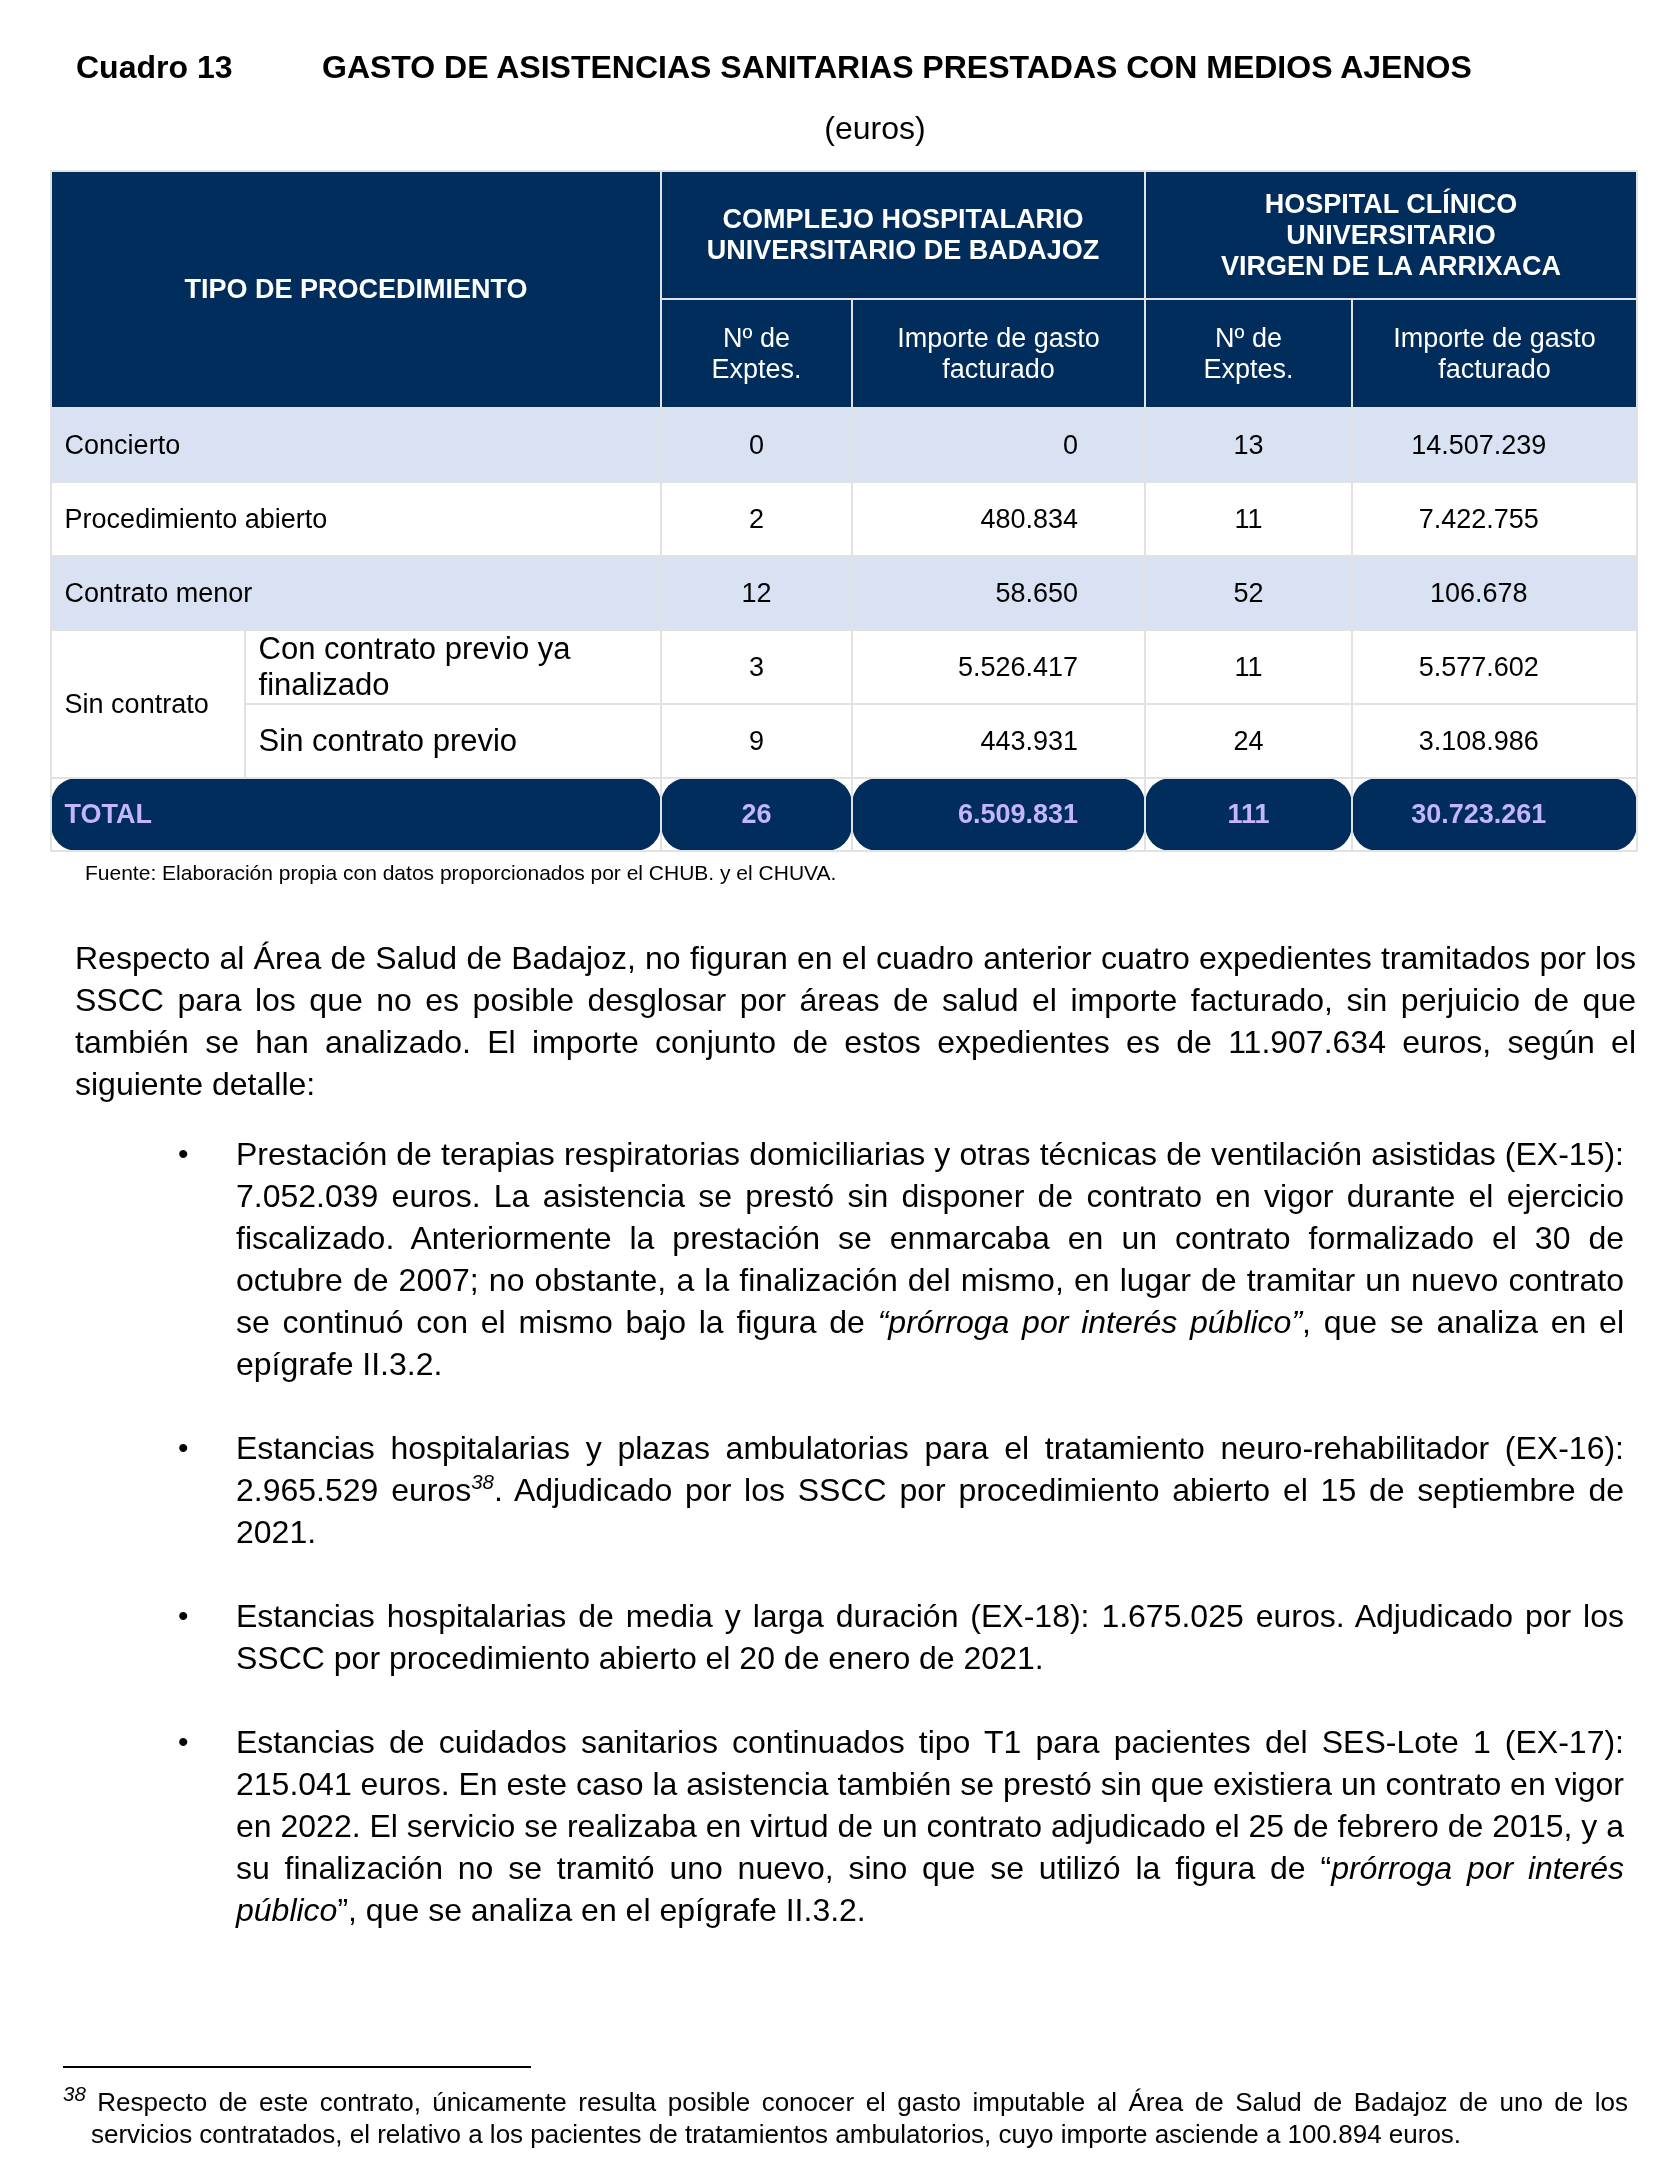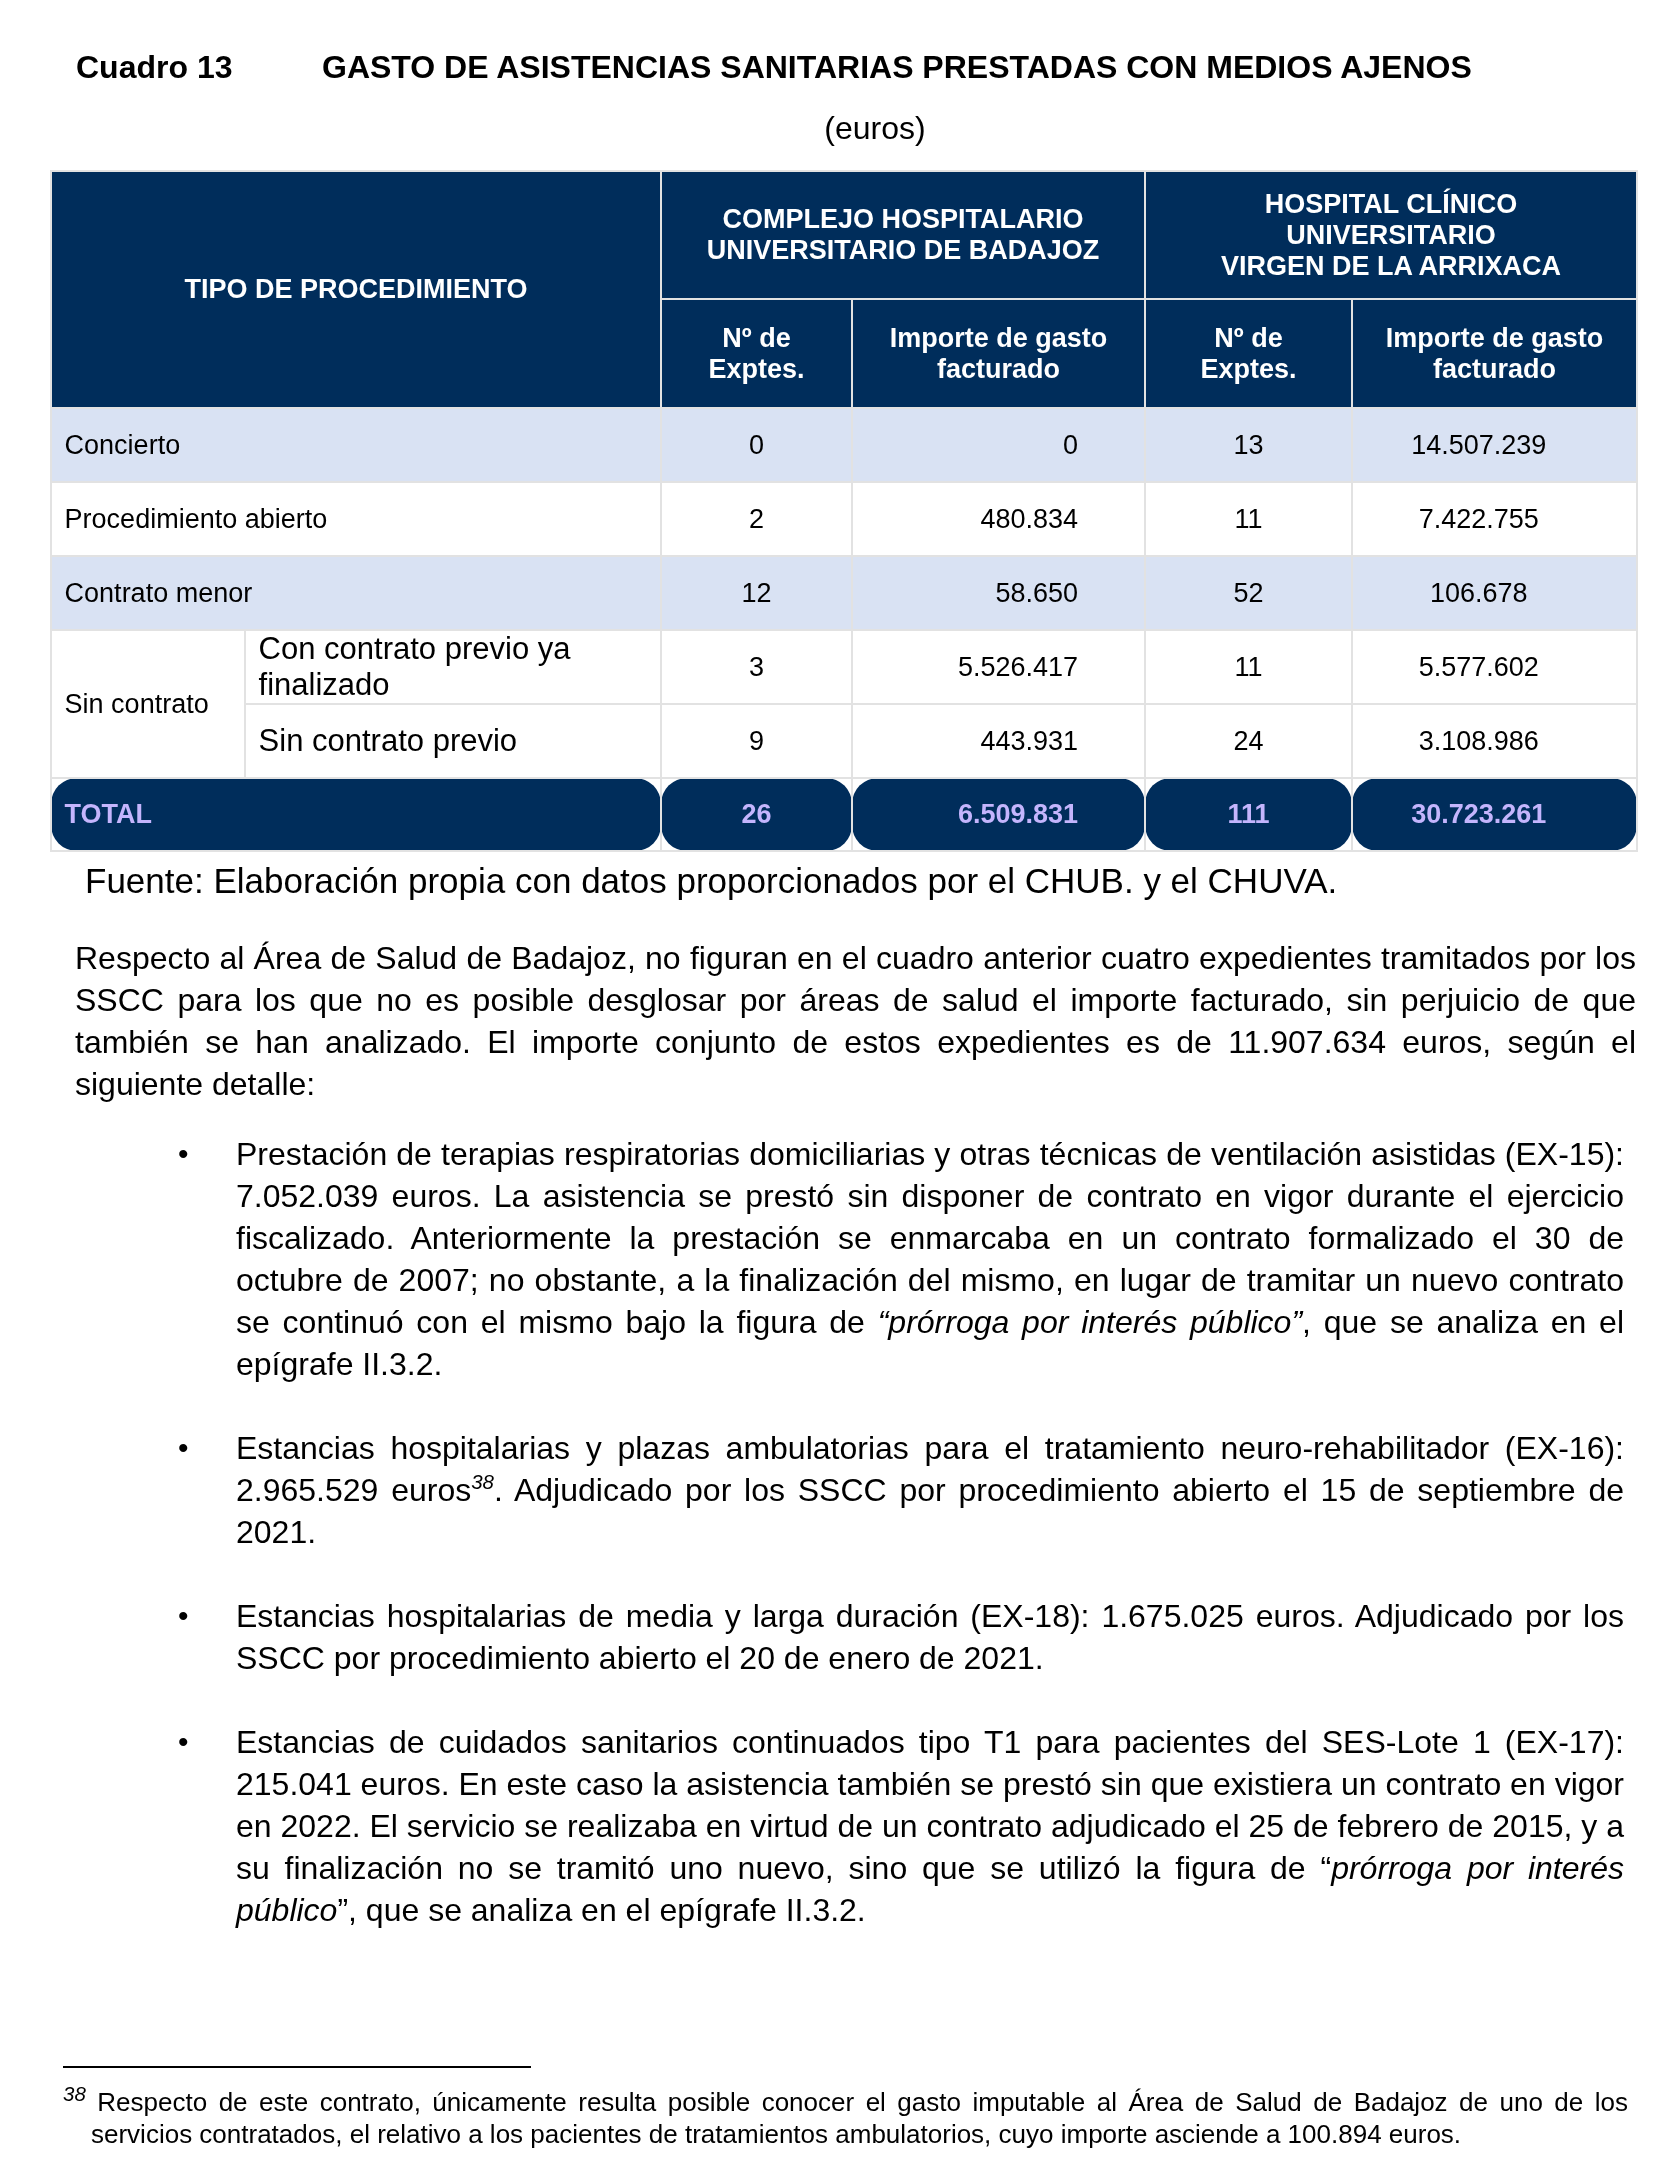--- a/index.html
+++ b/index.html
@@ -9,31 +9,31 @@
   }
   .title-row { position: absolute; top: 49px; left: 76px; width: 1545px; font-size: 32px; font-weight: bold; white-space: nowrap; }
   .title-row .num { display: inline-block; width: 246px; }
   .subtitle { position: absolute; top: 110px; left: 0; width: 1676px; text-align: center; font-size: 32px; padding-left: 37px; }
 
   table.cuadro {
     position: absolute; top: 170px; left: 50px; width: 1586px;
     border-collapse: collapse; table-layout: fixed; font-size: 27px;
   }
   table.cuadro td, table.cuadro th { border: 2.4px solid #e2e2e2; padding: 0 12.6px; }
-  .hdr { background: #002d5b; color: #fff; font-weight: bold; text-align: center; }
+  .hdr { background: #002d5b; color: #fff; font-weight: normal; text-align: center; }
   .hdr.bold { font-weight: bold; }
   .rowA td { background: #d9e2f3; }
   .rowB td { background: #ffffff; }
   .total td { background: #002d5b; color: #c4b5fd; font-weight: bold; border-radius: 26px; }
   .num-c { text-align: center; }
   .num-r { text-align: right; padding-right: 66px !important; }
   .num-r2 { text-align: center; padding-right: 44px !important; }
   .sub { font-size: 31px; border-radius: 6px; }
 
-  .fuente { position: absolute; top: 861px; left: 85px; font-size: 35px; text-align: right; }
+  .fuente { position: absolute; top: 861px; left: 85px; font-size: 21px; text-align: right; }
 
   .para { position: absolute; left: 63px; width: 1561px; font-size: 32px; line-height: 42px; text-align: justify; }
   .bullets { position: absolute; left: 63px; width: 1561px; margin: 0; padding: 0; list-style: none; font-size: 32px; line-height: 42px; }
   .bullets li { position: relative; padding-left: 173px; text-align: justify; margin-bottom: 42px; }
   .bullets li .dot { position: absolute; left: 115px; top: 0; font-size: 30px; }
   sup { font-size: 20.5px; line-height: 0; font-style: italic; }
   .rule { position: absolute; top: 2066px; left: 63px; width: 468px; border-top: 2.4px solid #000; }
   .footnote { position: absolute; top: 2086px; left: 63px; width: 1565px; font-size: 26px; line-height: 32px; text-align: justify; }
   .footnote .txt { display: block; padding-left: 28px; text-indent: -28px; }
 </style>

